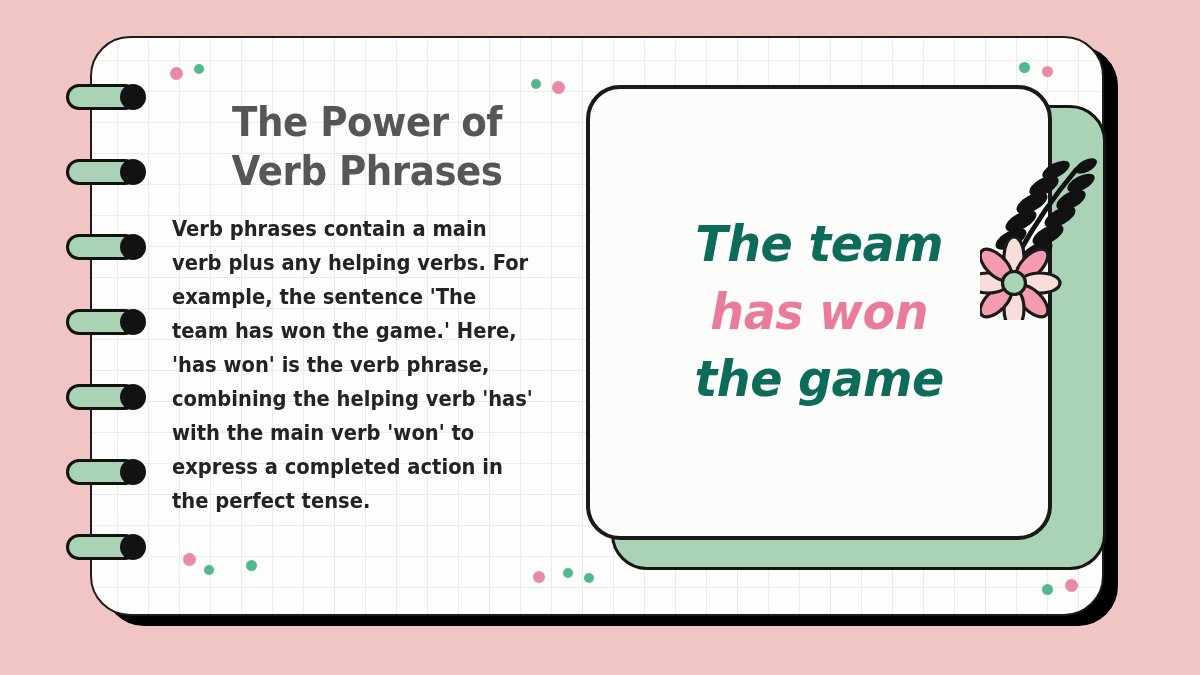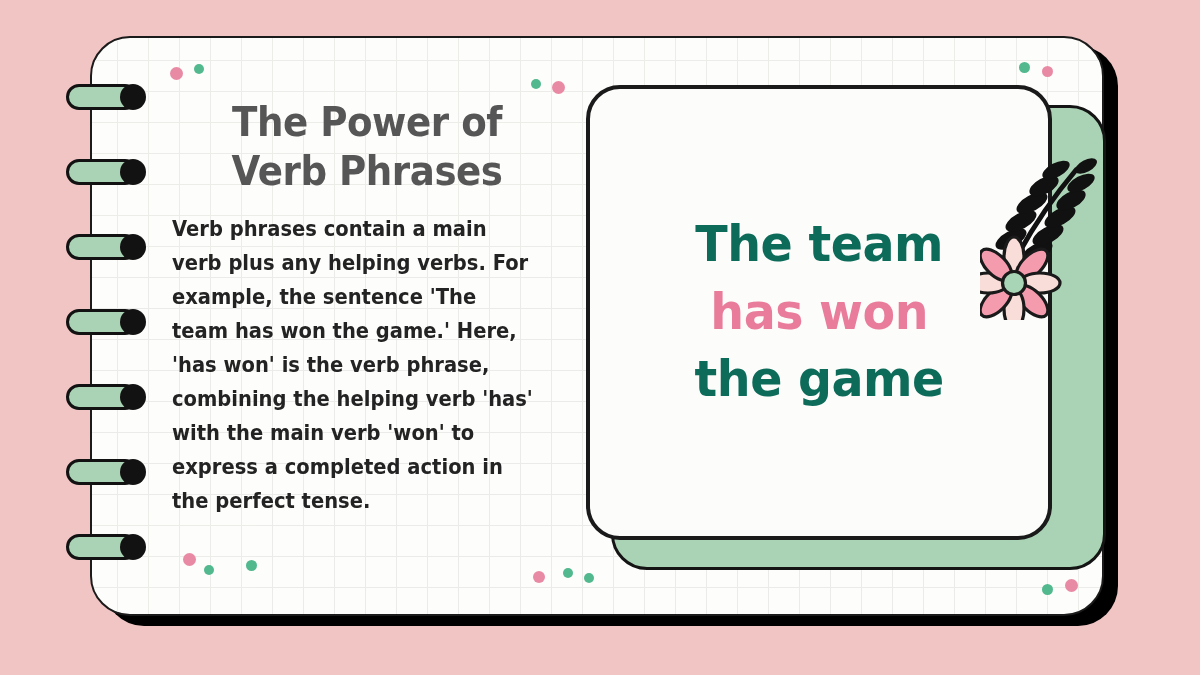--- a/index.html
+++ b/index.html
@@ -145,20 +145,21 @@
     left: 6px;
     top: 5px;
     width: 466px;
     height: 455px;
     background: #FCFCFA;
     border: 4px solid #1a1a1a;
     border-radius: 34px;
     display: flex;
     align-items: center;
     justify-content: center;
+    font-style: italic;
   }
 
   .card-text {
     font-family: "DejaVu Sans", sans-serif;
     font-weight: bold;
     font-size: 50px;
     line-height: 1.35;
     text-align: center;
     letter-spacing: -0.5px;
     transform: scaleX(0.95);

